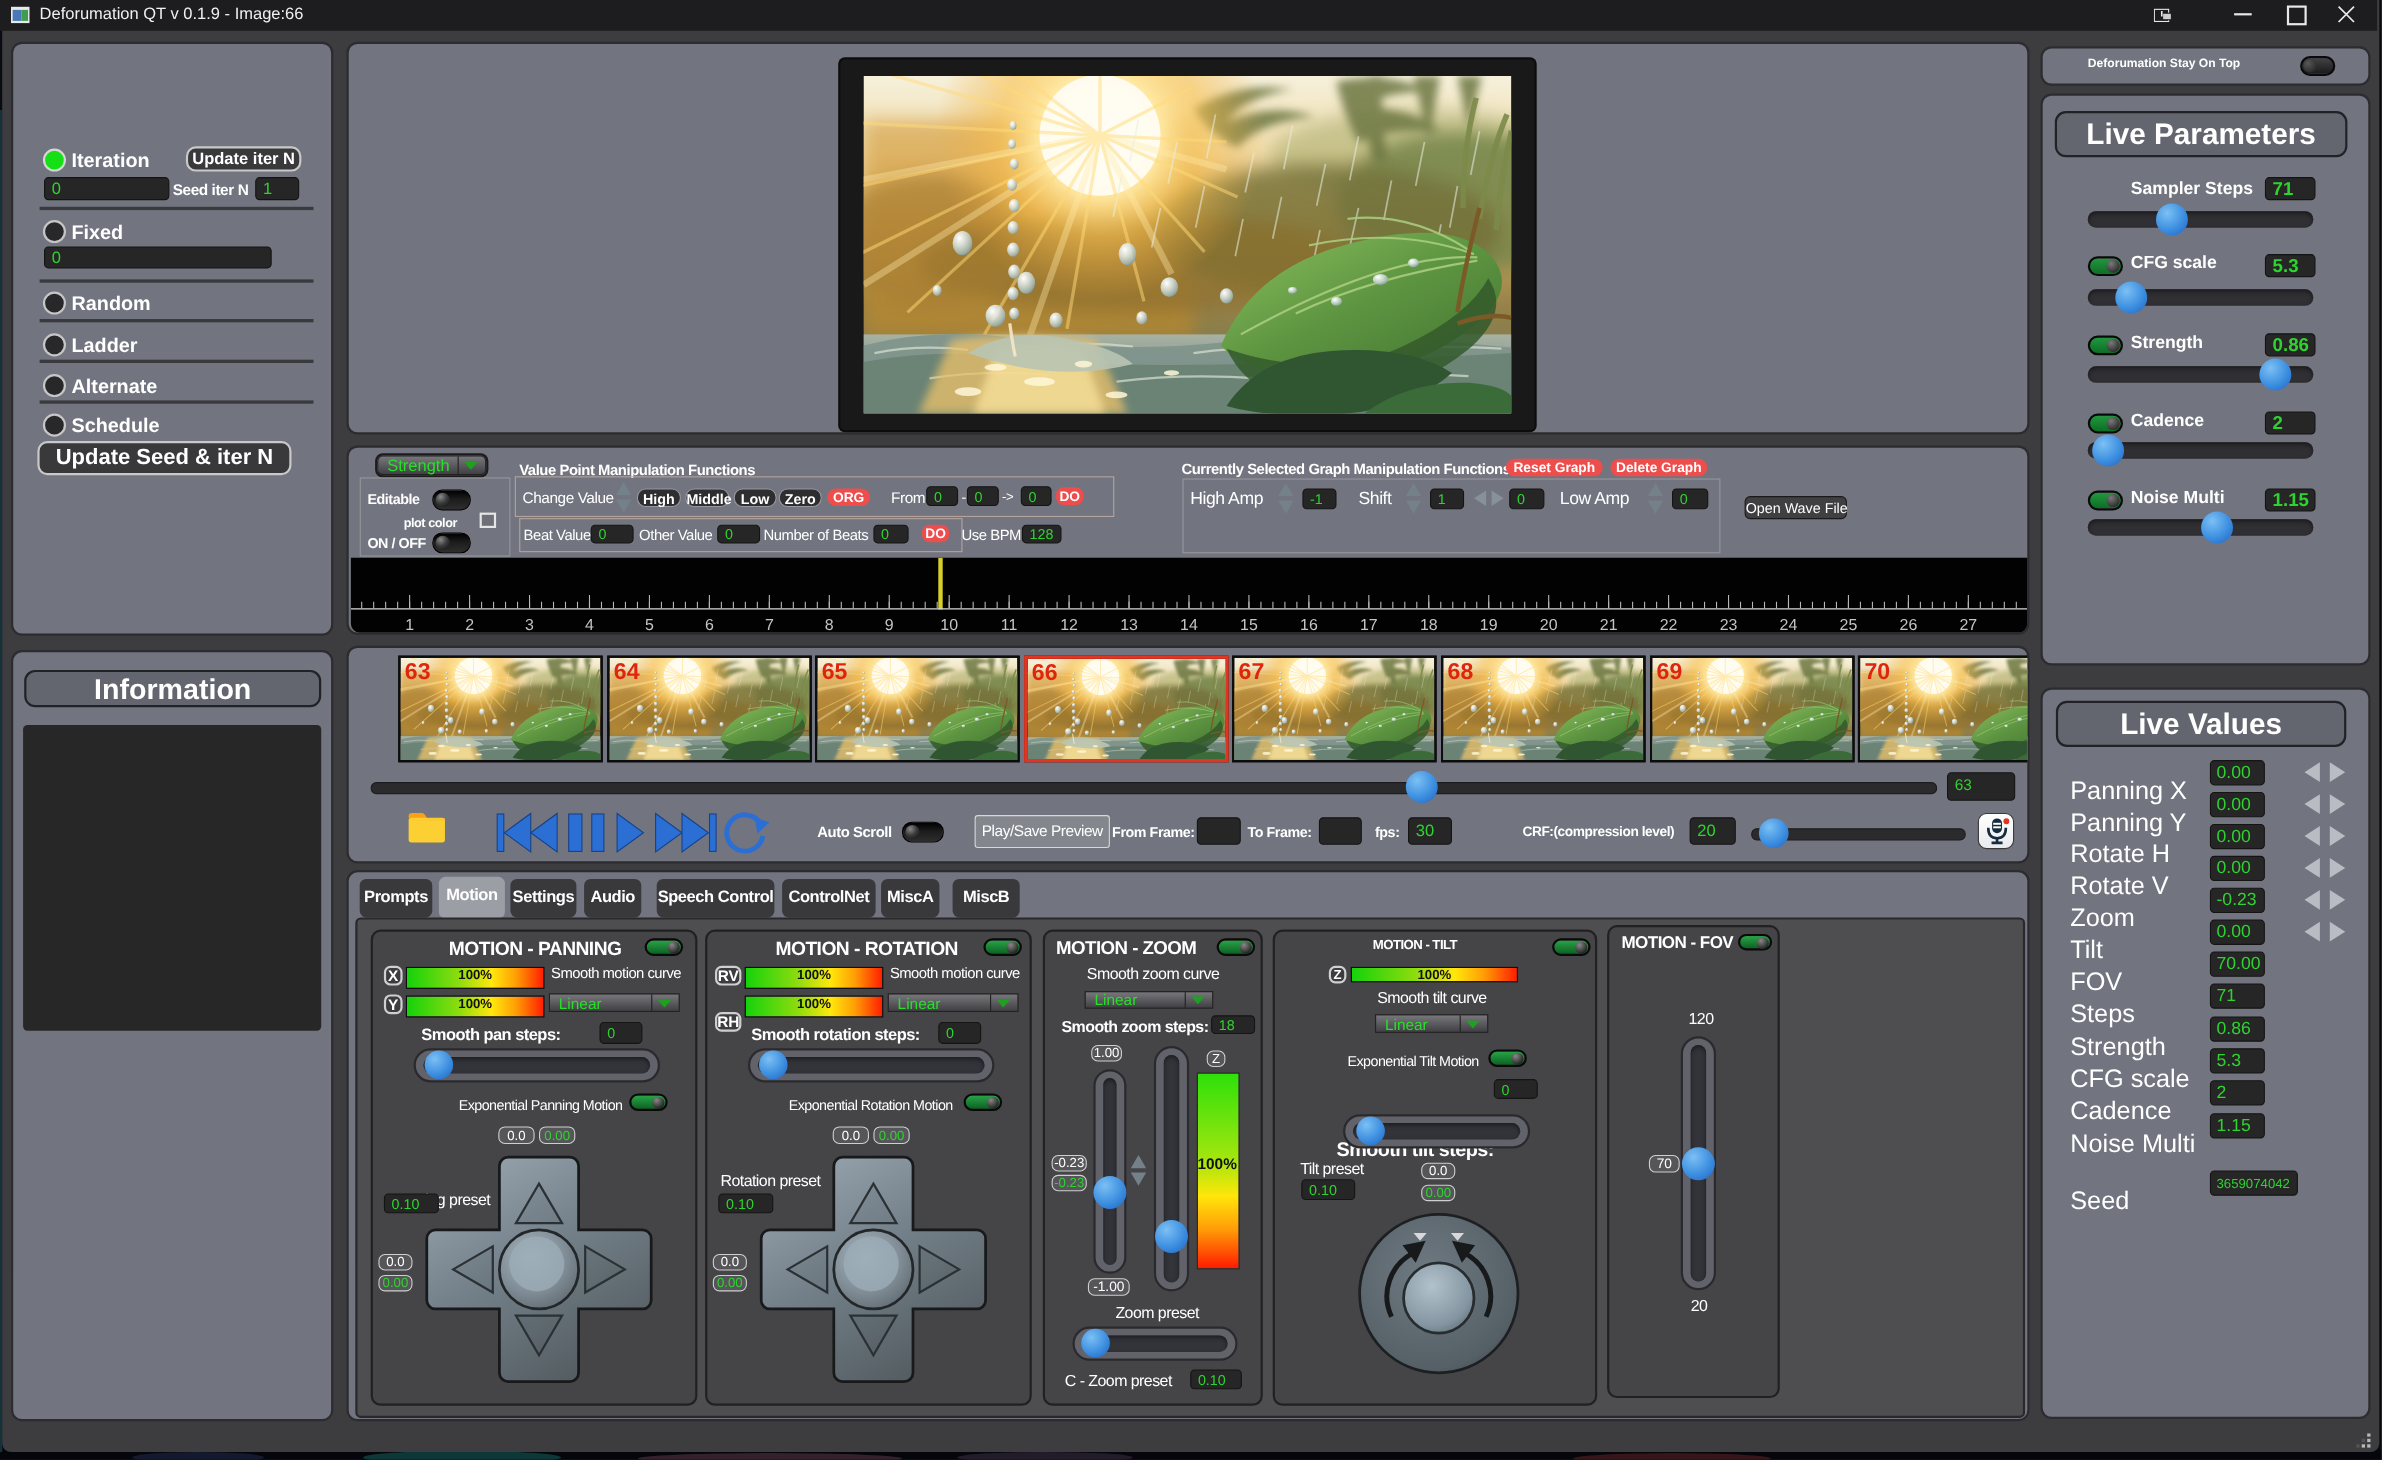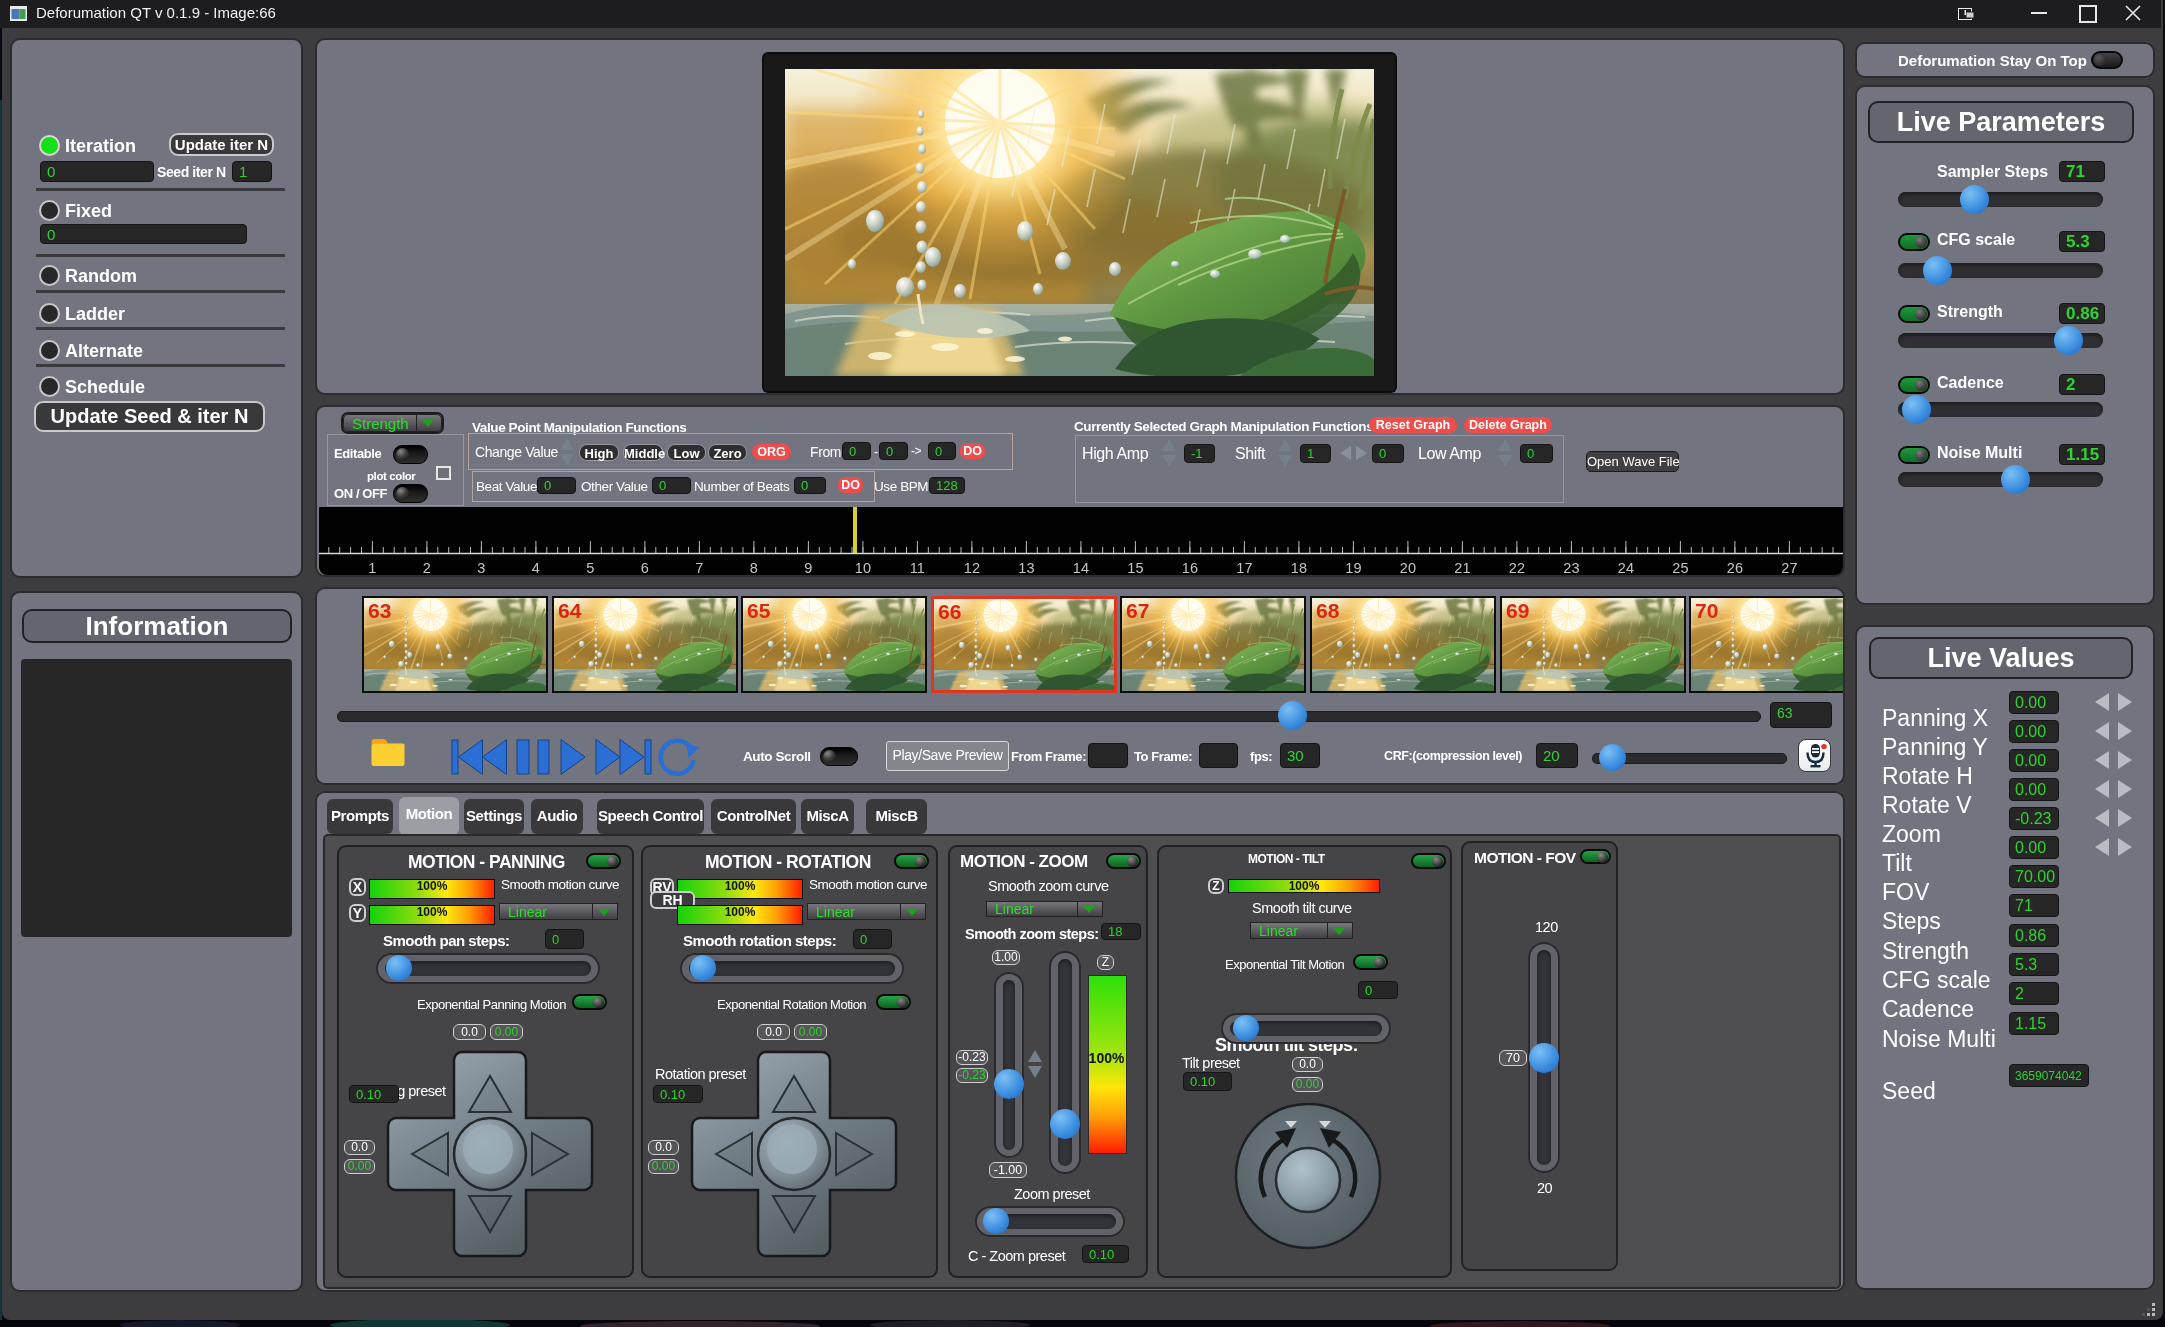--- a/index.html
+++ b/index.html
@@ -726,21 +726,21 @@
       <circle cx="106" cy="103" r="25" fill="#9cadb8" opacity="0.8"></circle>
     </svg>
   </div>
 
   <div class="mbox" style="left:324px;top:52px;width:297px;height:433px;">
     <div class="mtitle" style="left:62px;top:5px;">MOTION - ROTATION</div>
     <div class="tgm" style="left:251px;top:6px;"></div>
     <div class="xtag" style="left:7px;top:31px;width:24px;height:18px;line-height:15px;">RV</div>
     <div class="gbar grad" style="left:34px;top:32px;width:126px;font-size:12px;line-height:13px;">100%</div>
     <div class="mlabel" style="left:166px;top:30px;font-size:13.5px;">Smooth motion curve</div>
-    <div class="xtag" style="left:7px;top:44px;width:45px;height:18px;line-height:15px;">RH</div>
+    <div class="xtag" style="left:7px;top:73px;width:24px;height:18px;line-height:15px;">RH</div>
     <div class="gbar grad" style="left:34px;top:58px;width:126px;font-size:12px;line-height:13px;">100%</div>
     <div class="dd" style="left:164px;top:56px;width:119px;height:17px;font-size:14px;line-height:16px;">Linear<span class="arr" style="top:5px;"></span></div>
     <div class="mlabel b" style="left:40px;top:85px;font-size:15px;">Smooth rotation steps:</div>
     <div class="in" style="left:210px;top:82px;width:39px;height:20px;line-height:19px;font-size:13px;">0</div>
     <div class="groove" style="left:37px;top:106px;width:224px;height:31px;">
         <i></i>
       </div>
     <div class="bhandle" style="left:47px;top:108px;width:26px;height:26px;"></div>
     <div class="mlabel" style="left:74px;top:150px;font-size:13px;">Exponential Rotation Motion</div>
     <div class="tgm" style="left:233px;top:147px;"></div>
@@ -843,21 +843,21 @@
     <div class="groove" style="left:65px;top:99px;width:32px;height:231px;">
         <i></i>
       </div>
     <div class="bhandle" style="left:66px;top:200px;width:30px;height:30px;"></div>
     <div class="wbox" style="left:36px;top:207px;width:28px;height:16px;font-size:12.5px;line-height:14px;">70</div>
     <div class="mlabel" style="left:74px;top:337px;font-size:14.5px;">20</div>
   </div>
 </div>
 
 <div class="panel" style="left:1855px;top:42px;width:300px;height:36px;">
-  <div class="lbl b" style="left:41px;top:8px;font-size:15px;">Deforumation Stay On Top</div>
+  <div class="lbl b" style="left:41px;top:8px;font-size:11px;">Deforumation Stay On Top</div>
   <div class="tog off" style="left:234px;top:7px;"></div>
 </div>
 <div class="panel" style="left:1855px;top:85px;width:300px;height:520px;">
   <div class="hdr" style="left:11px;top:14px;width:266px;height:42px;font-size:27px;line-height:39px;">Live Parameters</div>
 
   <div class="lbl b" style="left:80px;top:76px;font-size:16px;">Sampler Steps</div>
   <div class="in b" style="left:202px;top:74px;width:46px;height:21px;font-size:17px;line-height:20px;">71</div>
   <div class="track" style="left:41px;top:105px;width:205px;height:15px;"></div>
   <div class="bhandle" style="left:103px;top:98px;width:29px;height:29px;"></div>
 

